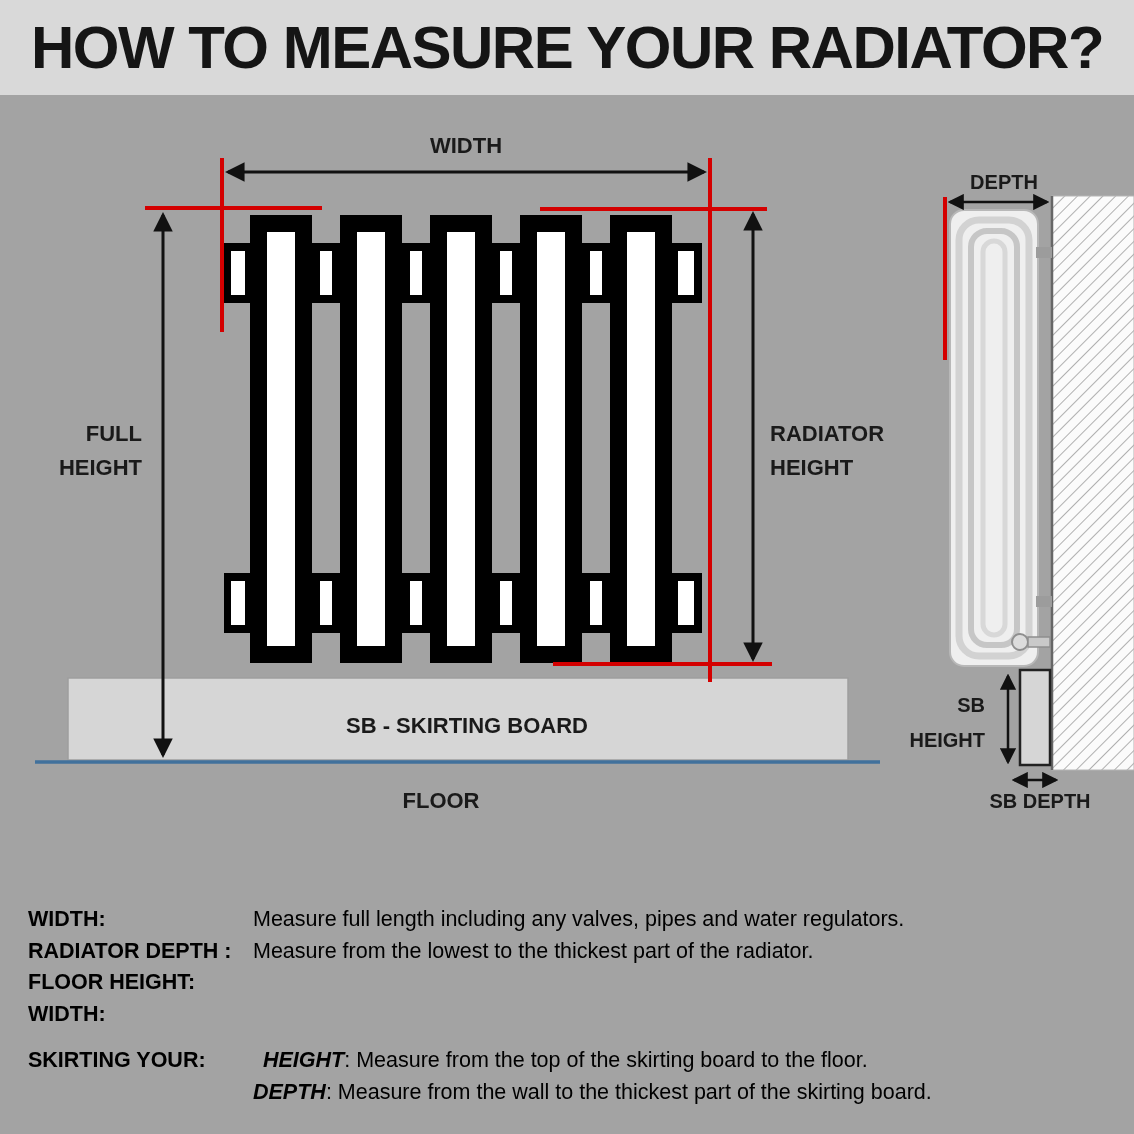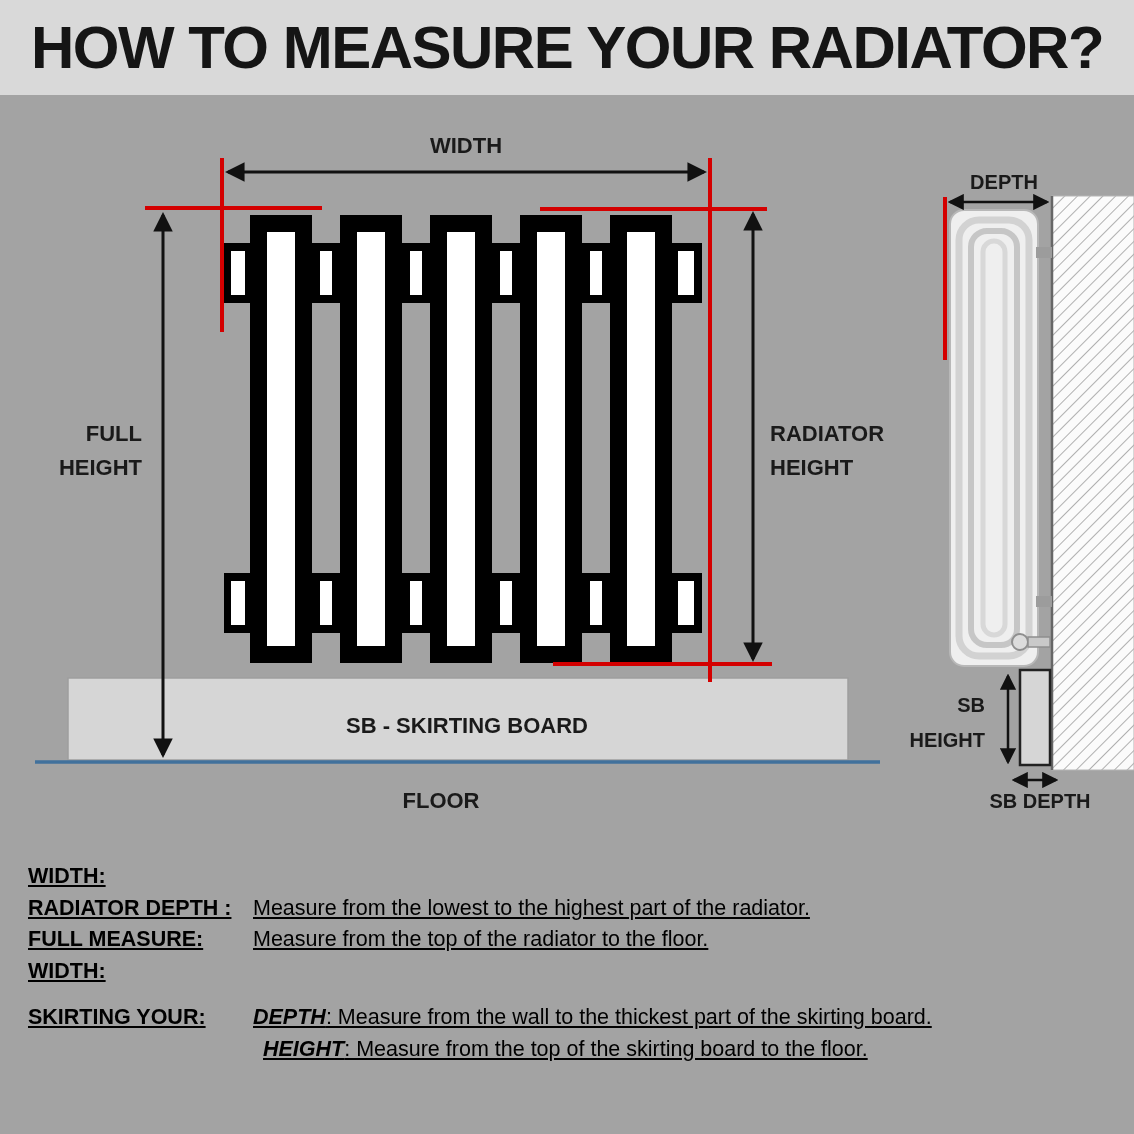--- a/index.html
+++ b/index.html
@@ -17,22 +17,22 @@
 
   svg.diagram { position:absolute; left:0; top:0; }
   svg.diagram text {
     font-family:"Liberation Sans", sans-serif;
     font-weight:700; fill:#1a1a1a;
   }
   .lbl-main { font-size:22px; }
   .lbl-side { font-size:20px; }
 
   .defs {
-    position:absolute; left:28px; top:861px; width:1078px;
-    font-size:21.5px; line-height:31.5px; color:#000;text-decoration:underline;
+    position:absolute; left:28px; top:904px; width:1078px;
+    font-size:21.5px; line-height:31.5px; color:#000;
   }
   .def-row { display:flex; }
   .def-term { flex:0 0 225px; font-weight:700; }
   .def-text { flex:1; }
   .def-text.justify { text-align:justify; }
   .gap-row { height:15px; }
   .sub-line.indent { padding-left:10px; }
   .bi { font-weight:700; font-style:italic; }
 </style>
 </head>
@@ -153,41 +153,41 @@
     <text class="lbl-side" x="985" y="712" text-anchor="end">SB</text>
     <text class="lbl-side" x="985" y="747" text-anchor="end">HEIGHT</text>
 
     <line x1="1014" y1="780" x2="1056" y2="780" stroke="#111" stroke-width="2.5" marker-start="url(#ah)" marker-end="url(#ah)"></line>
     <text class="lbl-side" x="1040" y="808" text-anchor="middle">SB DEPTH</text>
   </svg>
 
   <section class="defs">
     <div class="def-row">
       <div class="def-term">WIDTH:</div>
+      <div class="def-text">Measure full length including any valves, pipes and water regulators.</div>
     </div>
     <div class="def-row">
       <div class="def-term">RADIATOR DEPTH :</div>
-      <div class="def-text">Measure from the lowest to the highest part of the radiator.</div>
+      <div class="def-text">Measure from the lowest to the thickest part of the radiator.</div>
     </div>
     <div class="def-row">
-      <div class="def-term">FULL MEASURE:</div>
-      <div class="def-text">Measure from the top of the radiator to the floor.</div>
+      <div class="def-term">FLOOR HEIGHT:</div>
     </div>
     <div class="def-row">
       <div class="def-term">WIDTH:</div>
     </div>
 
     <div class="gap-row"></div>
 
     <div class="def-row">
       <div class="def-term">SKIRTING YOUR:</div>
       <div class="def-text">
+        <div class="sub-line indent">
+          <span class="bi">HEIGHT</span><span>: Measure from the top of the skirting board to the floor.</span>
+        </div>
         <div class="sub-line">
           <span class="bi">DEPTH</span><span>: Measure from the wall to the thickest part of the skirting board.</span>
-        </div>
-        <div class="sub-line indent">
-          <span class="bi">HEIGHT</span><span>: Measure from the top of the skirting board to the floor.</span>
         </div>
       </div>
     </div>
   </section>
 
 </div>
 
 </body></html>

